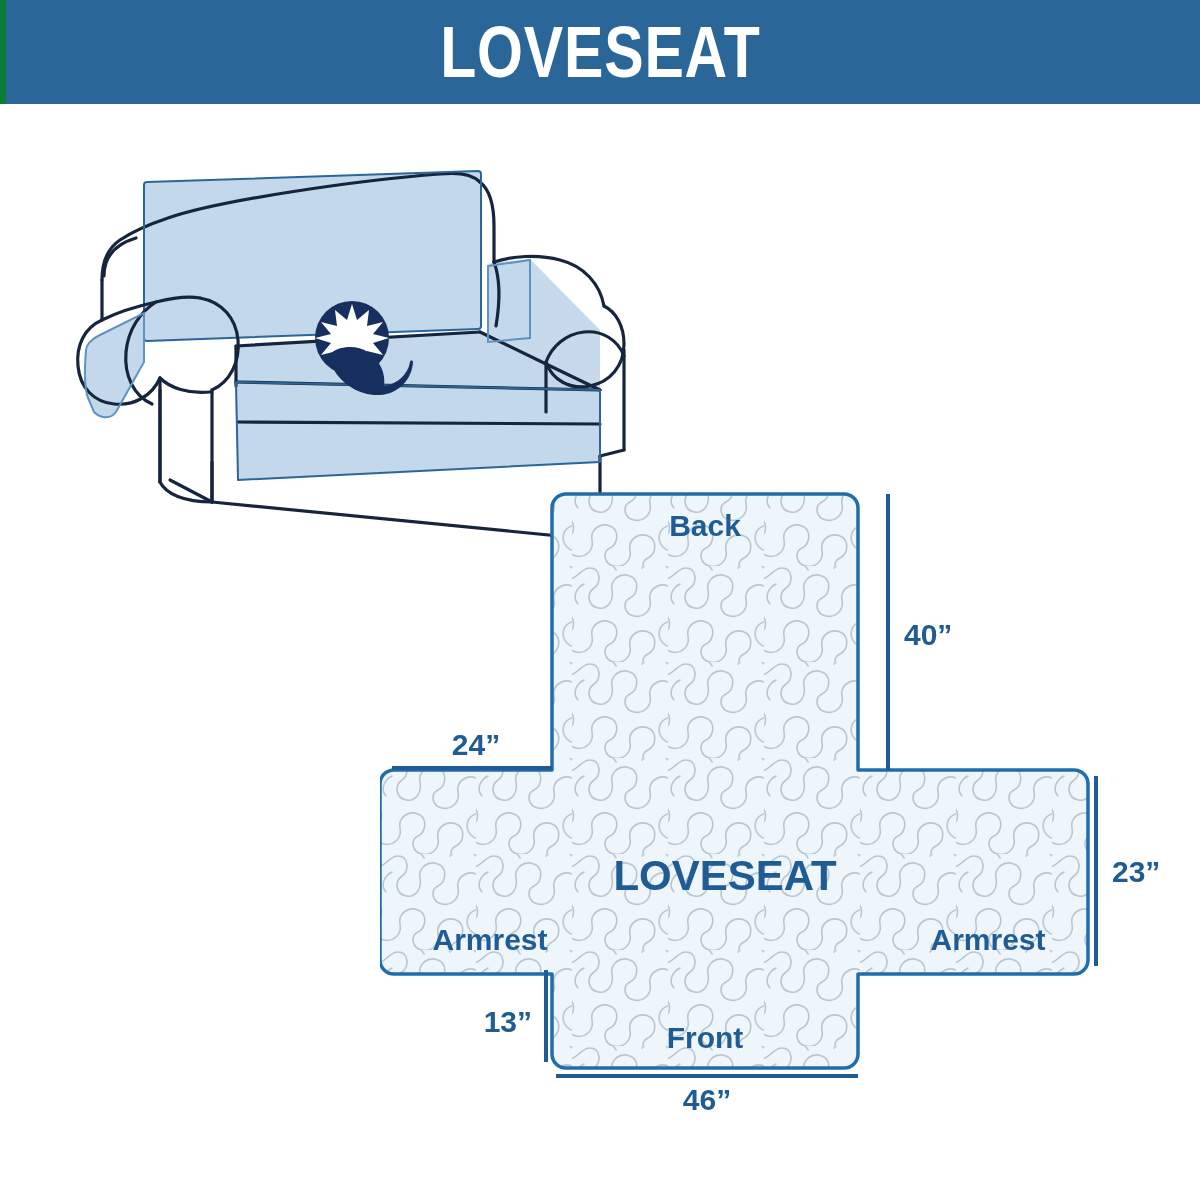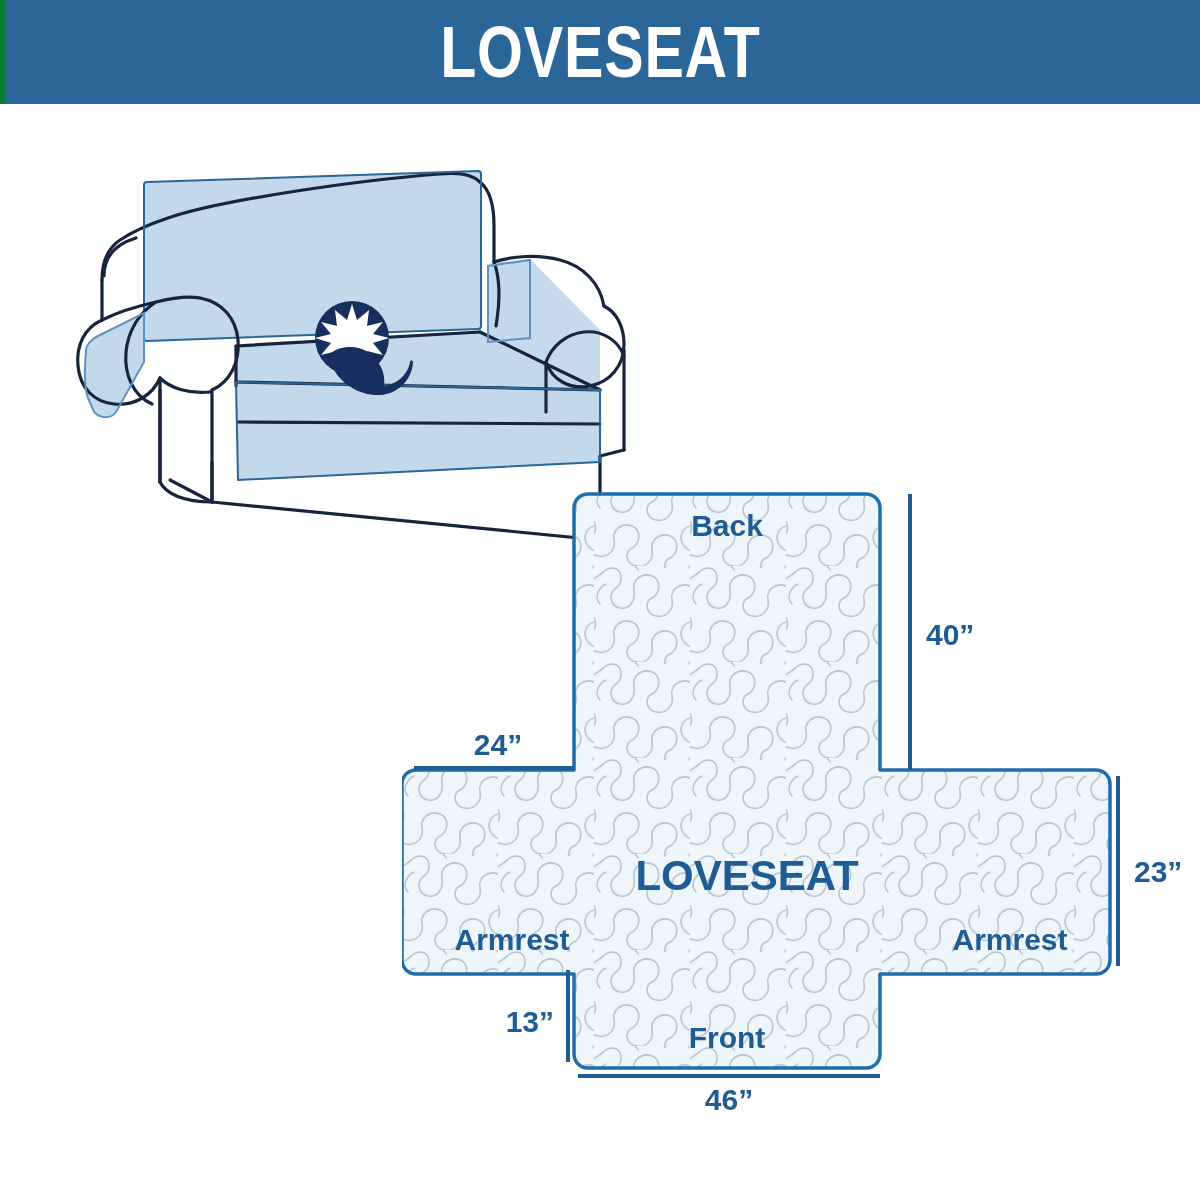--- a/index.html
+++ b/index.html
@@ -53,21 +53,21 @@
     position: absolute;
     left: 60px;
     top: 150px;
     width: 640px;
     height: 390px;
   }
 
   
   #pattern-diagram {
     position: absolute;
-    left: 402px;
+    left: 380px;
     top: 470px;
     width: 790px;
     height: 680px;
   }
 
   .dim-label,
   .panel-label {
     font-family: "Liberation Sans", sans-serif;
     font-weight: 700;
     fill: #1f5c94;

